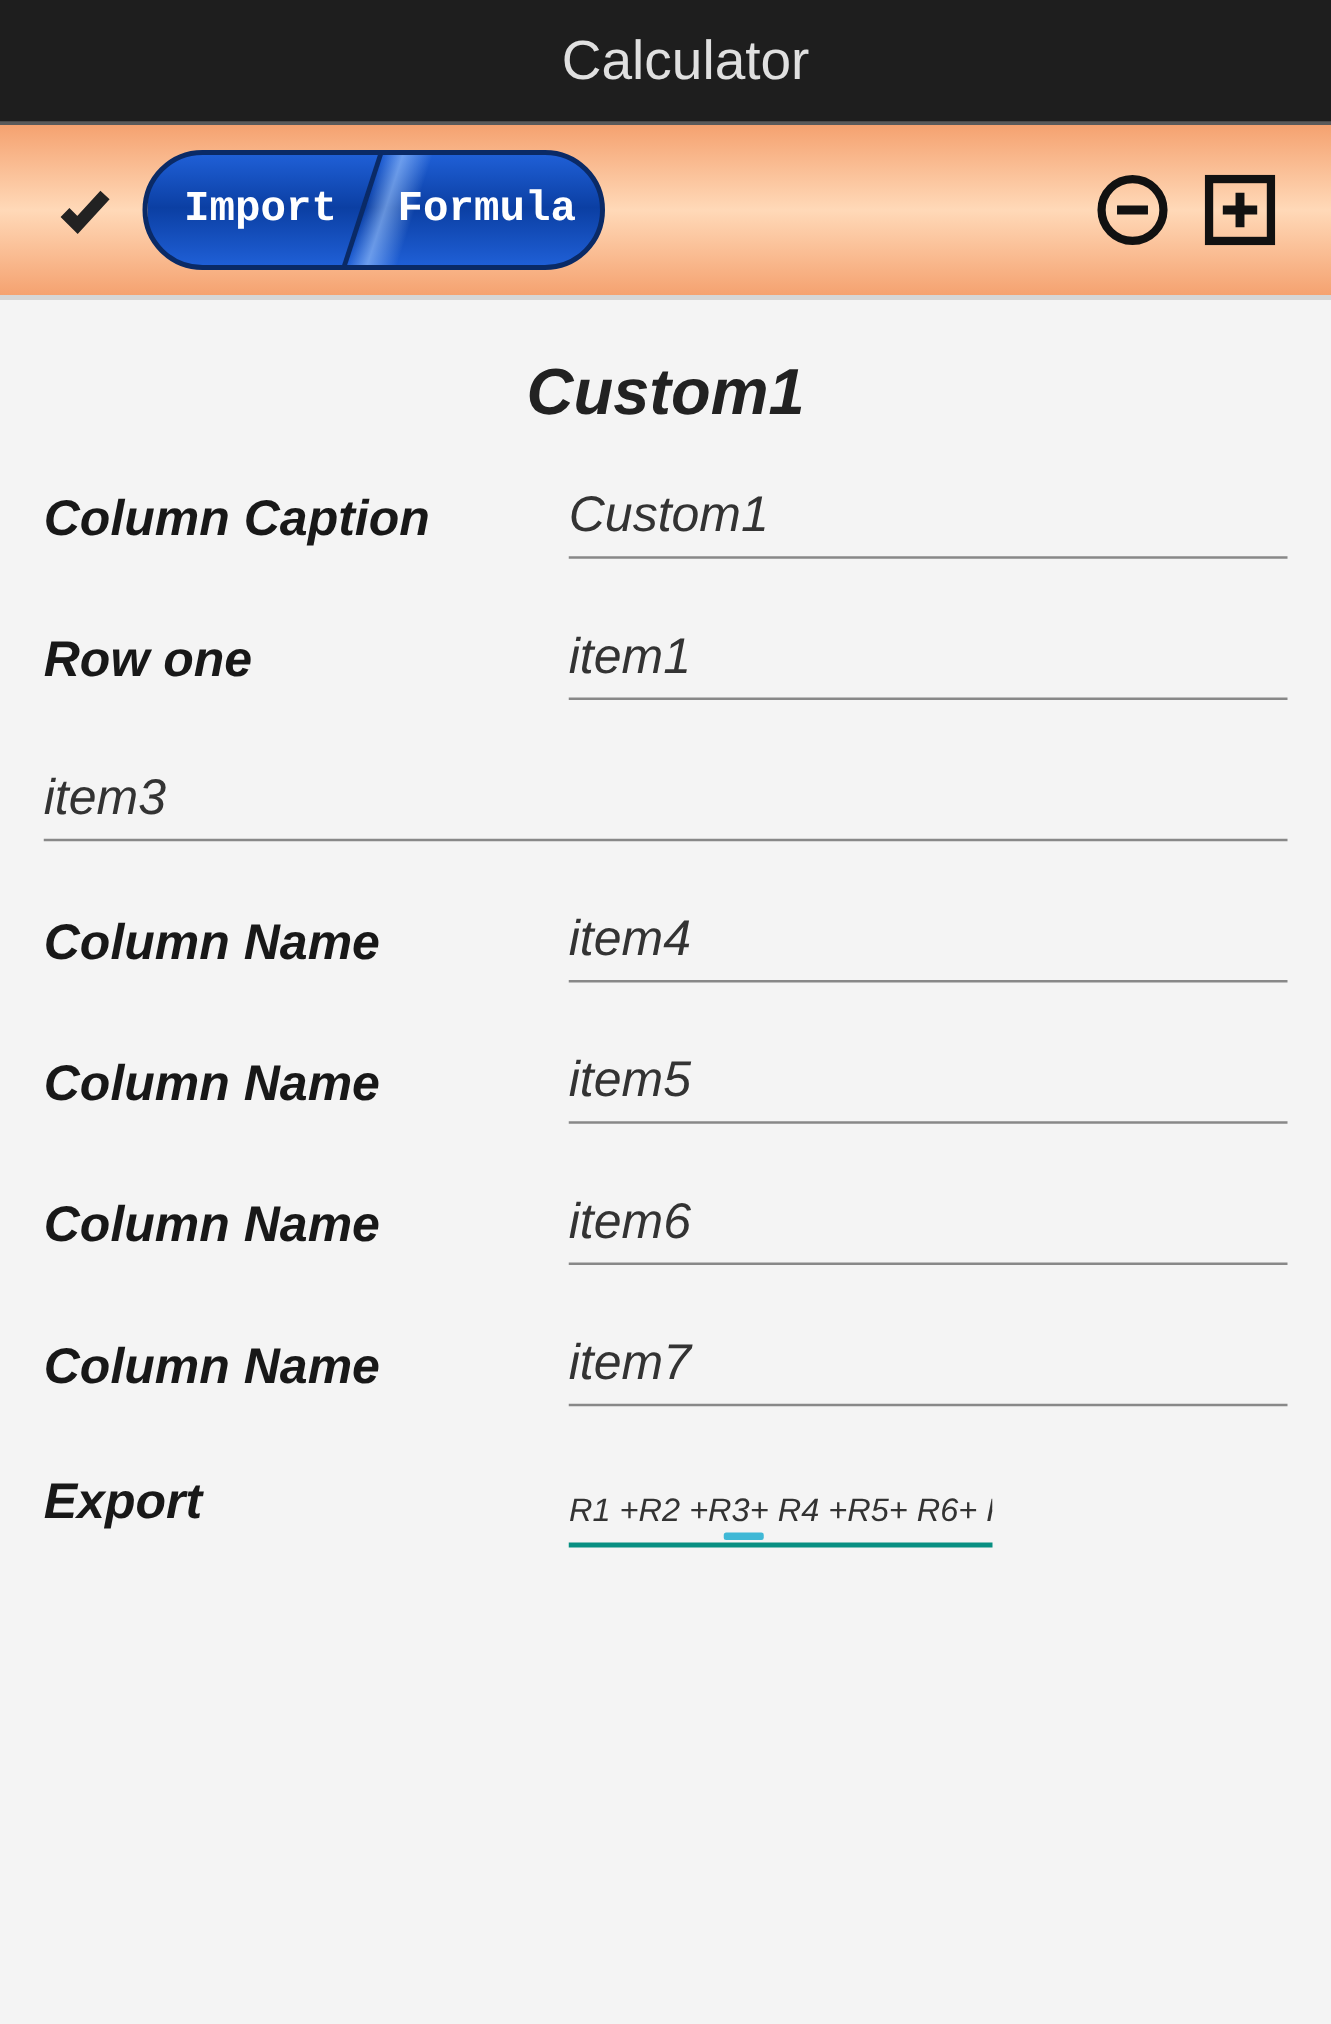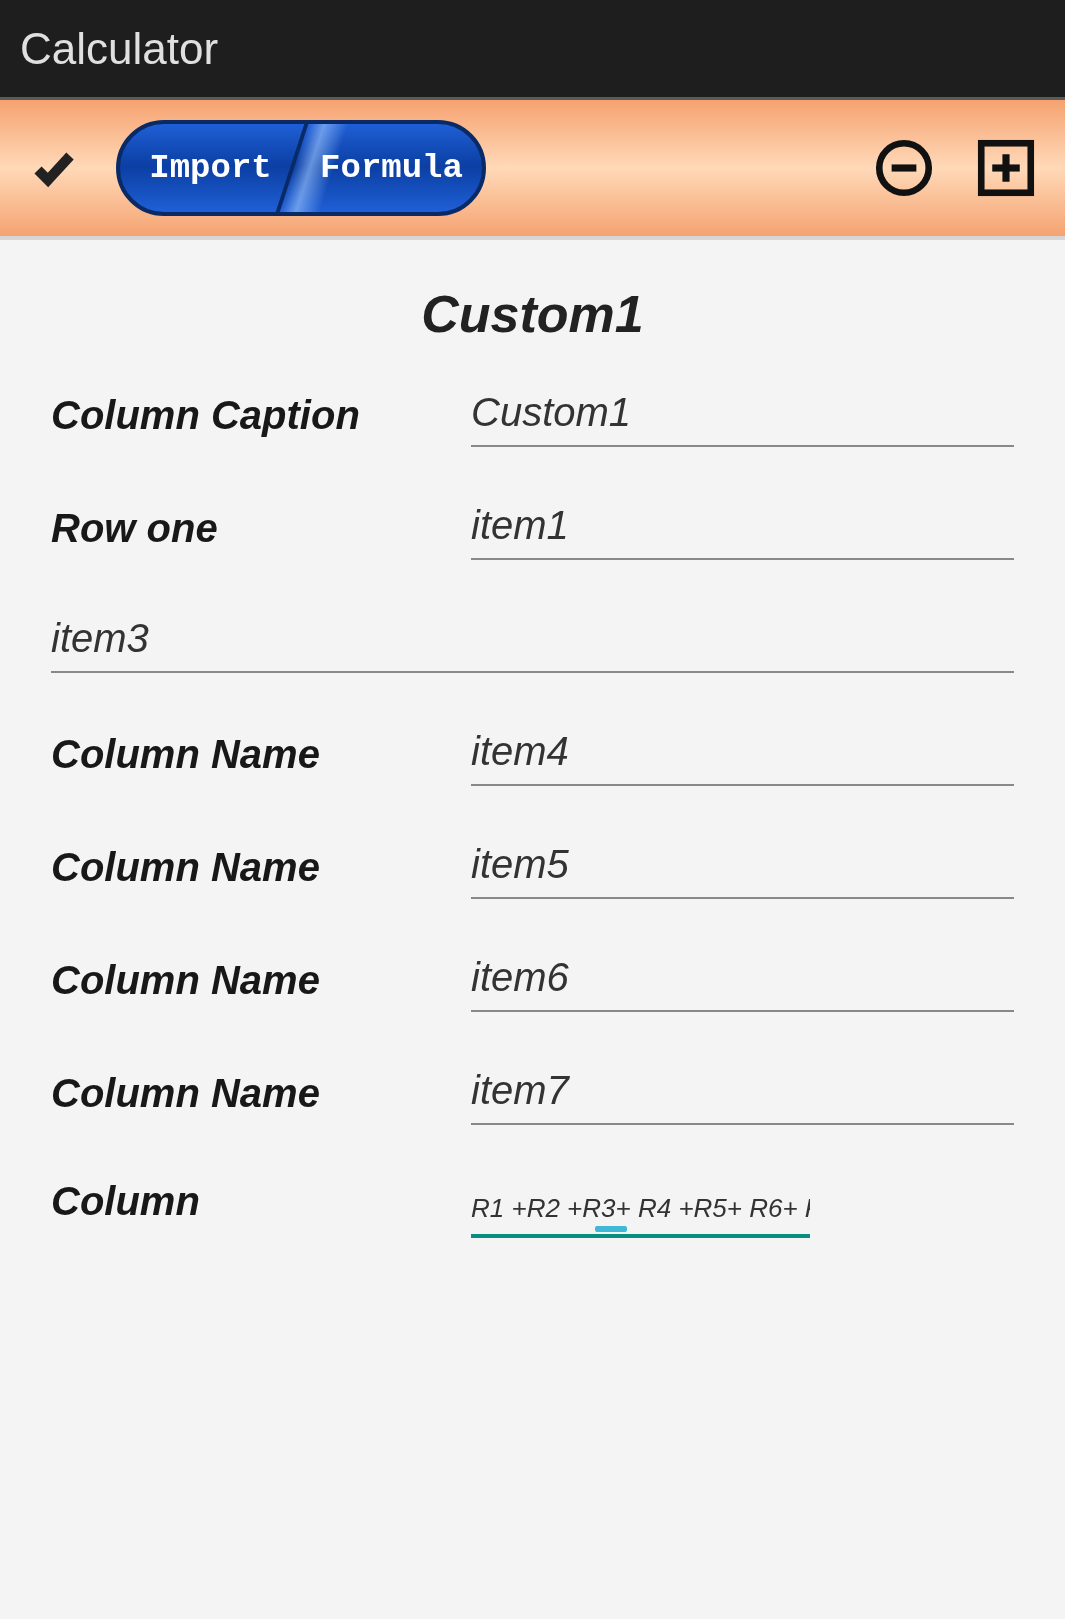--- a/index.html
+++ b/index.html
@@ -4,33 +4,34 @@
 <style>
   * { box-sizing: border-box; margin: 0; padding: 0; }
   html, body { width: 1065px; height: 1619px; font-family: Arial, Helvetica, sans-serif; background: #f4f4f4; overflow: hidden; }
   
   .app-bar {
     background: #1e1e1e;
     color: #e0e0e0;
     height: 100px;
     display: flex;
     align-items: center;
-    padding-left: 20px;
+    padding-left: 32px;
     font-size: 44px;
     font-weight: 500;
     border-bottom: 3px solid #5a5a5a;
+    justify-content: center;
   }
 
   .toolbar {
     height: 140px;
     background: linear-gradient(to bottom, #f5a270 0%, #ffd9b8 50%, #f5a270 100%);
     display: flex;
     align-items: center;
-    padding: 0 24px;
-    gap: 32px;
+    padding: 0 38px;
+    gap: 16px;
     border-bottom: 4px solid #d6d6d6;
   }
 
   .check-icon { width: 60px; height: 60px; display:flex; align-items:center; justify-content:center; }
   .check-icon svg { width: 48px; height: 48px; stroke: #222; stroke-width: 5; fill: none; }
 
   .import-export {
     width: 370px;
     height: 96px;
     border-radius: 48px;
@@ -66,21 +67,21 @@
     transform: skewX(-18deg);
     z-index:1;
   }
 
   .toolbar-spacer { flex:1; }
 
   .icon-btn { width: 70px; height: 70px; display:flex; align-items:center; justify-content:center; }
   .icon-btn svg { width: 66px; height: 66px; }
 
   .content {
-    padding: 30px 51px;
+    padding: 30px 35px;
   }
 
   .page-title {
     text-align: center;
     font-size: 52px;
     font-style: italic;
     font-weight: 700;
     color: #222;
     margin: 14px 0 40px 0;
   }
@@ -199,19 +200,19 @@
   </div>
   <div class="form-row">
     <div class="label">Column Name</div>
     <input class="field" value="item6" style="">
   </div>
   <div class="form-row">
     <div class="label">Column Name</div>
     <input class="field" value="item7" style="">
   </div>
   <div class="form-row last">
-    <div class="label">Column</div>
+    <div class="label">Export</div>
     <div class="formula-wrap">
       <input class="formula-field" value="R1 +R2 +R3+ R4 +R5+ R6+ R7" style="">
       <div class="caret"></div>
     </div>
   </div>
 </div>
 
 </body></html>

